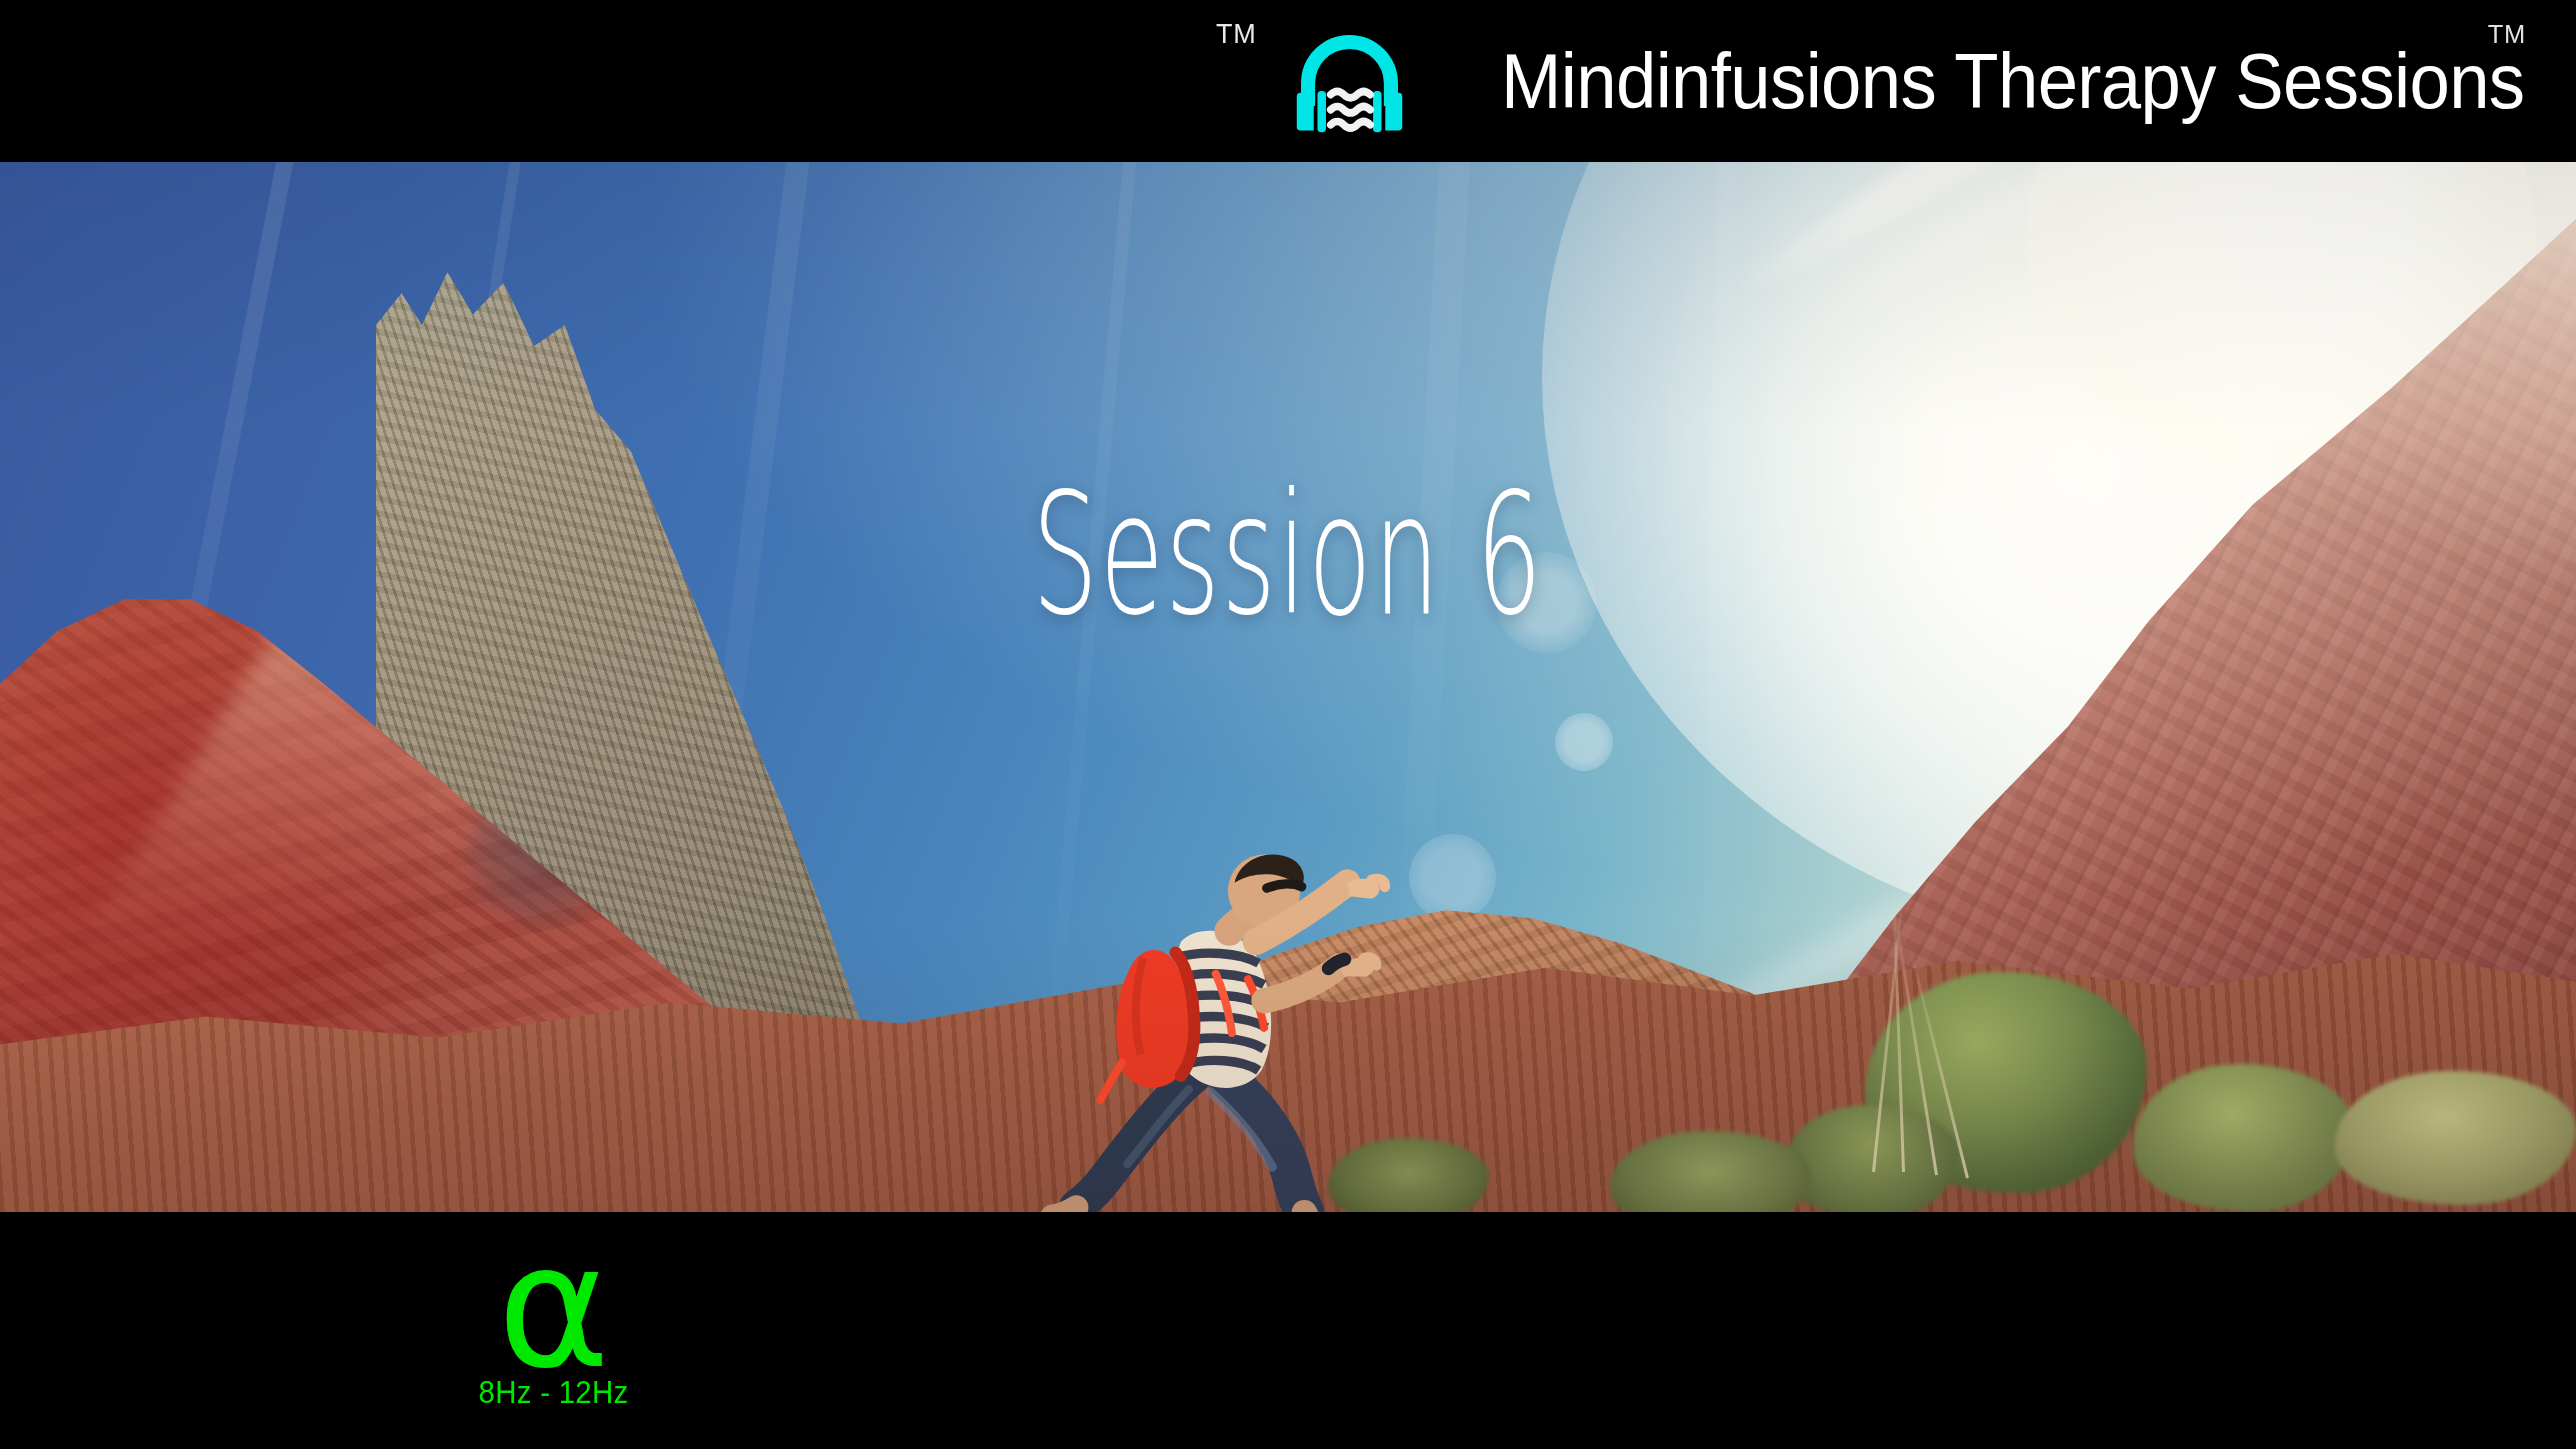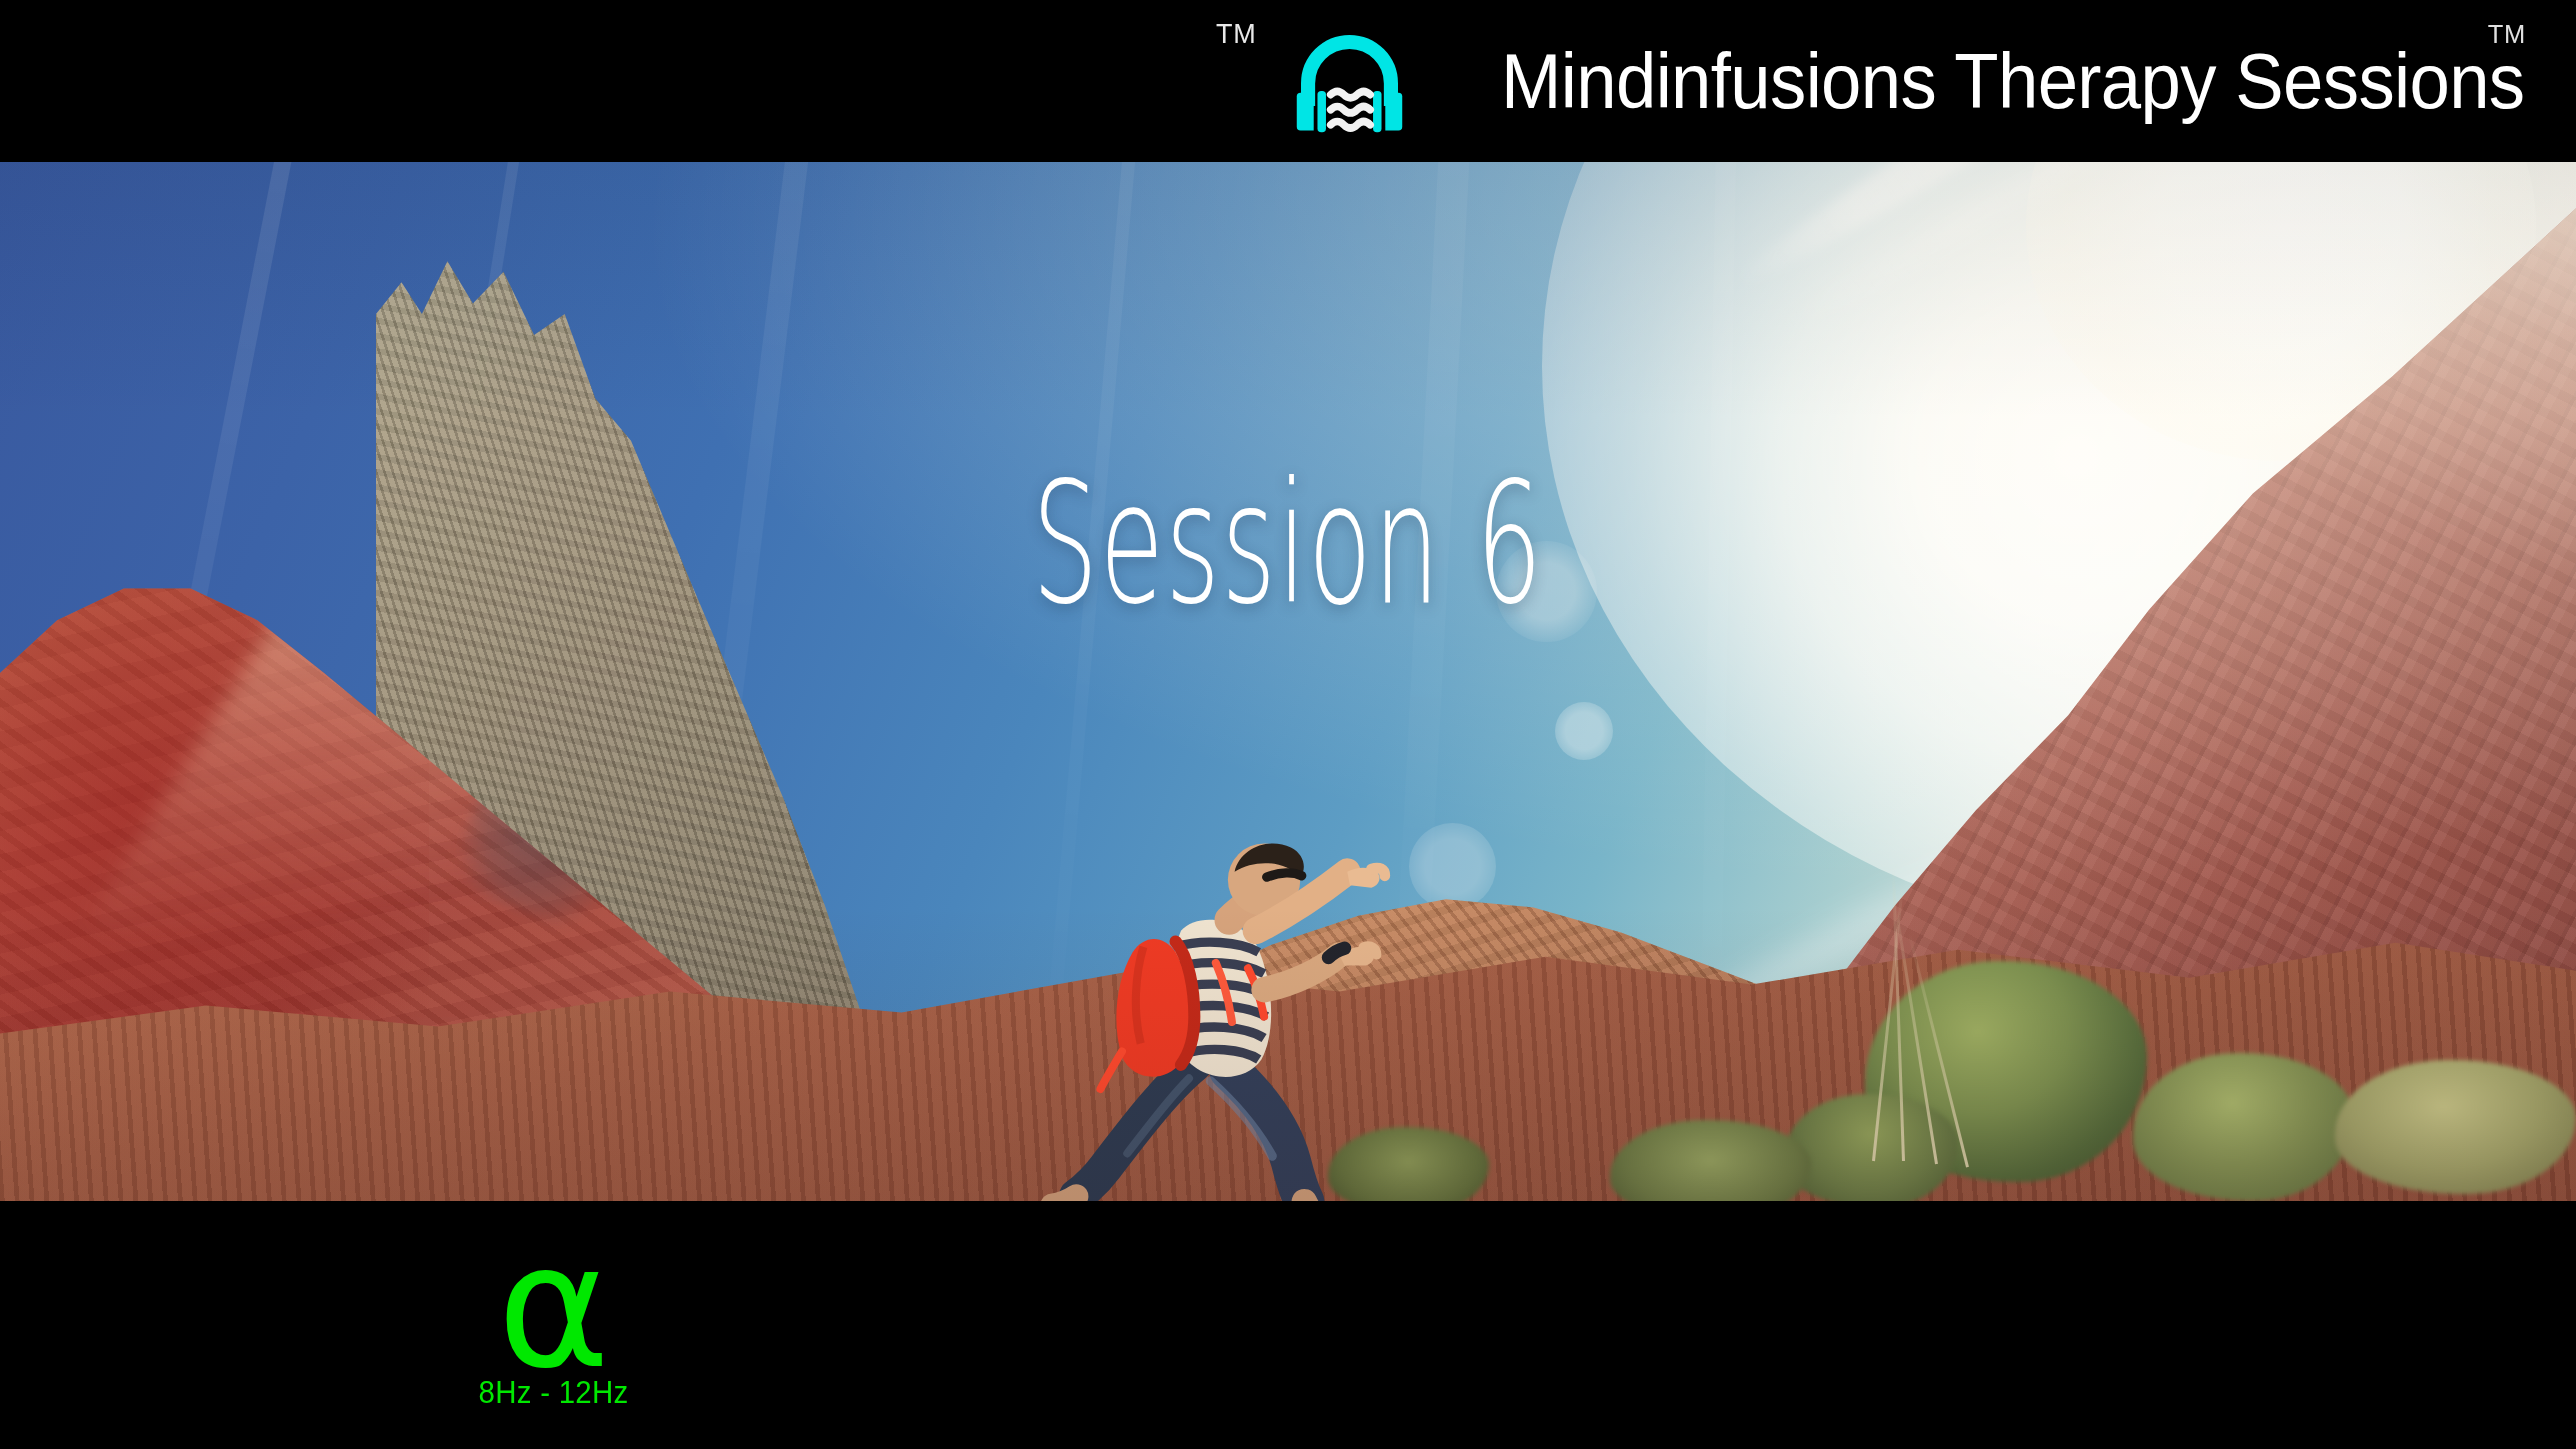--- a/index.html
+++ b/index.html
@@ -64,21 +64,21 @@
     right:50px; top:20px;
     color:#e0e0e0;
     font-size:25.5px;
     letter-spacing:0.7px;
     z-index:50;
   }
 
   
   .photo {
     position:absolute;
-    left:0; top:145px;
+    left:0; top:156px;
     width:2576px; height:1056px;
     overflow:hidden;
     background:#2f5fa8;
     z-index:10;
     padding-left:30px;
   }
 
   
   .sky {
     position:absolute; inset:0;

